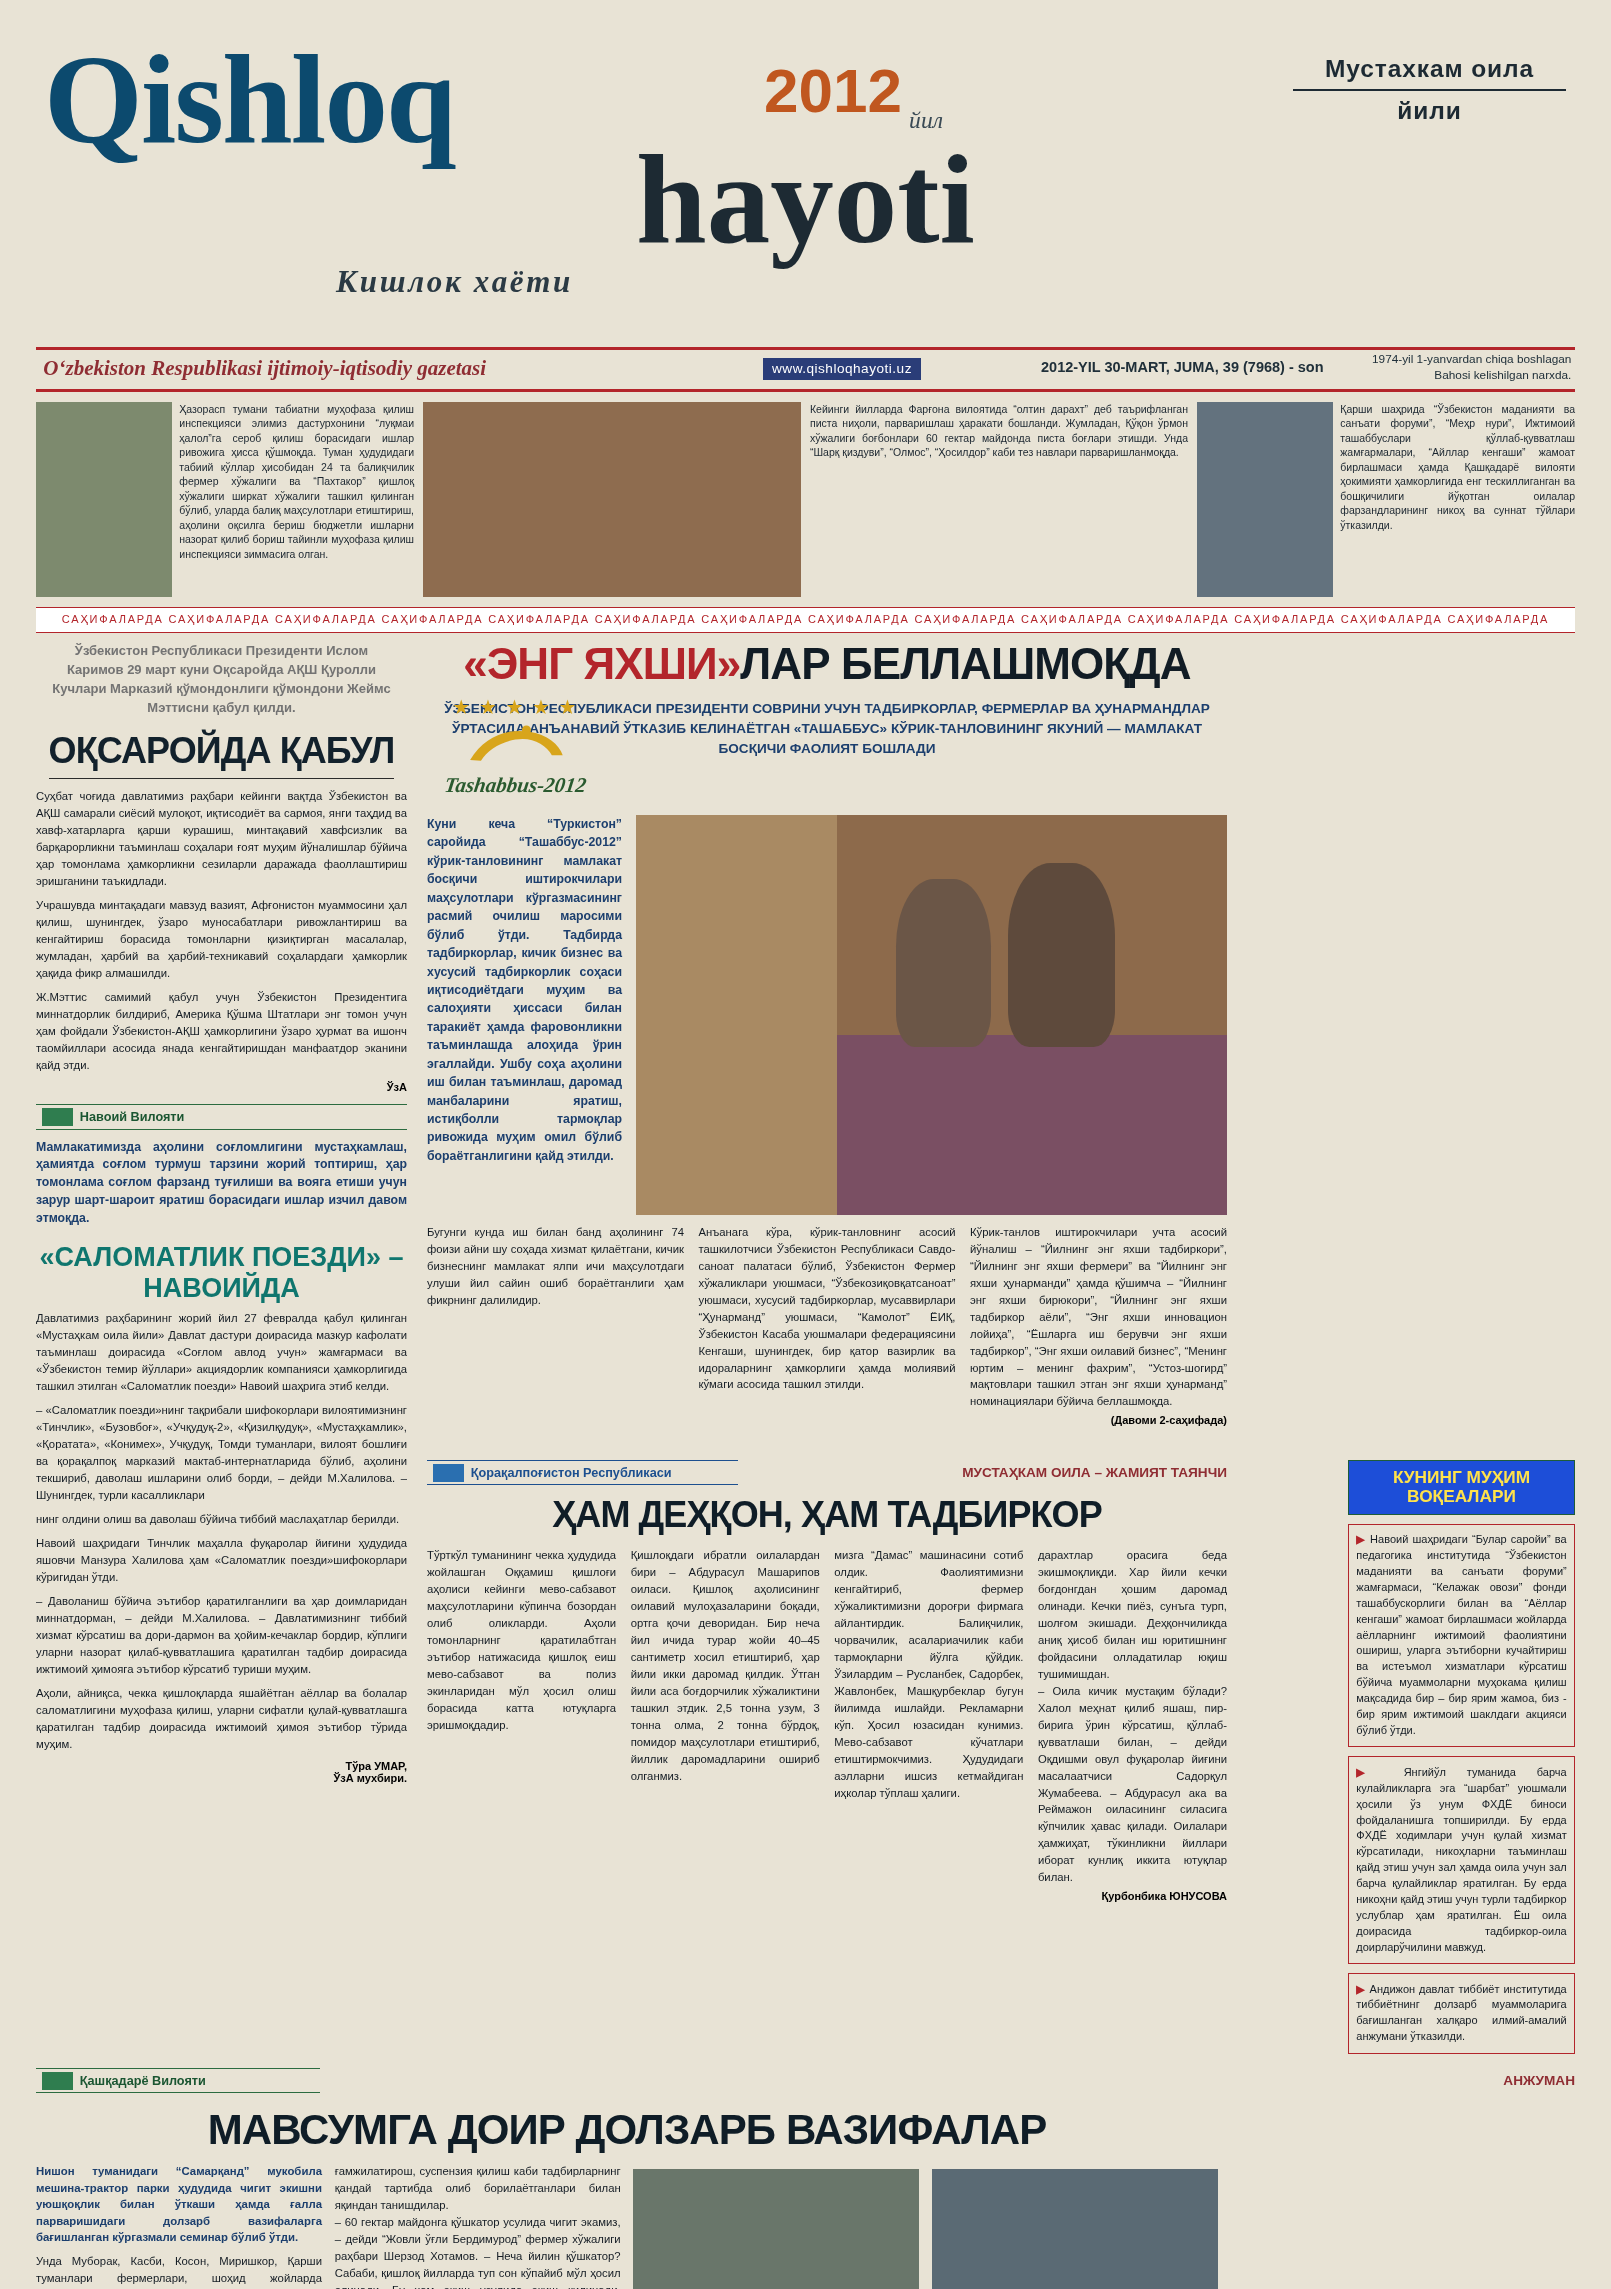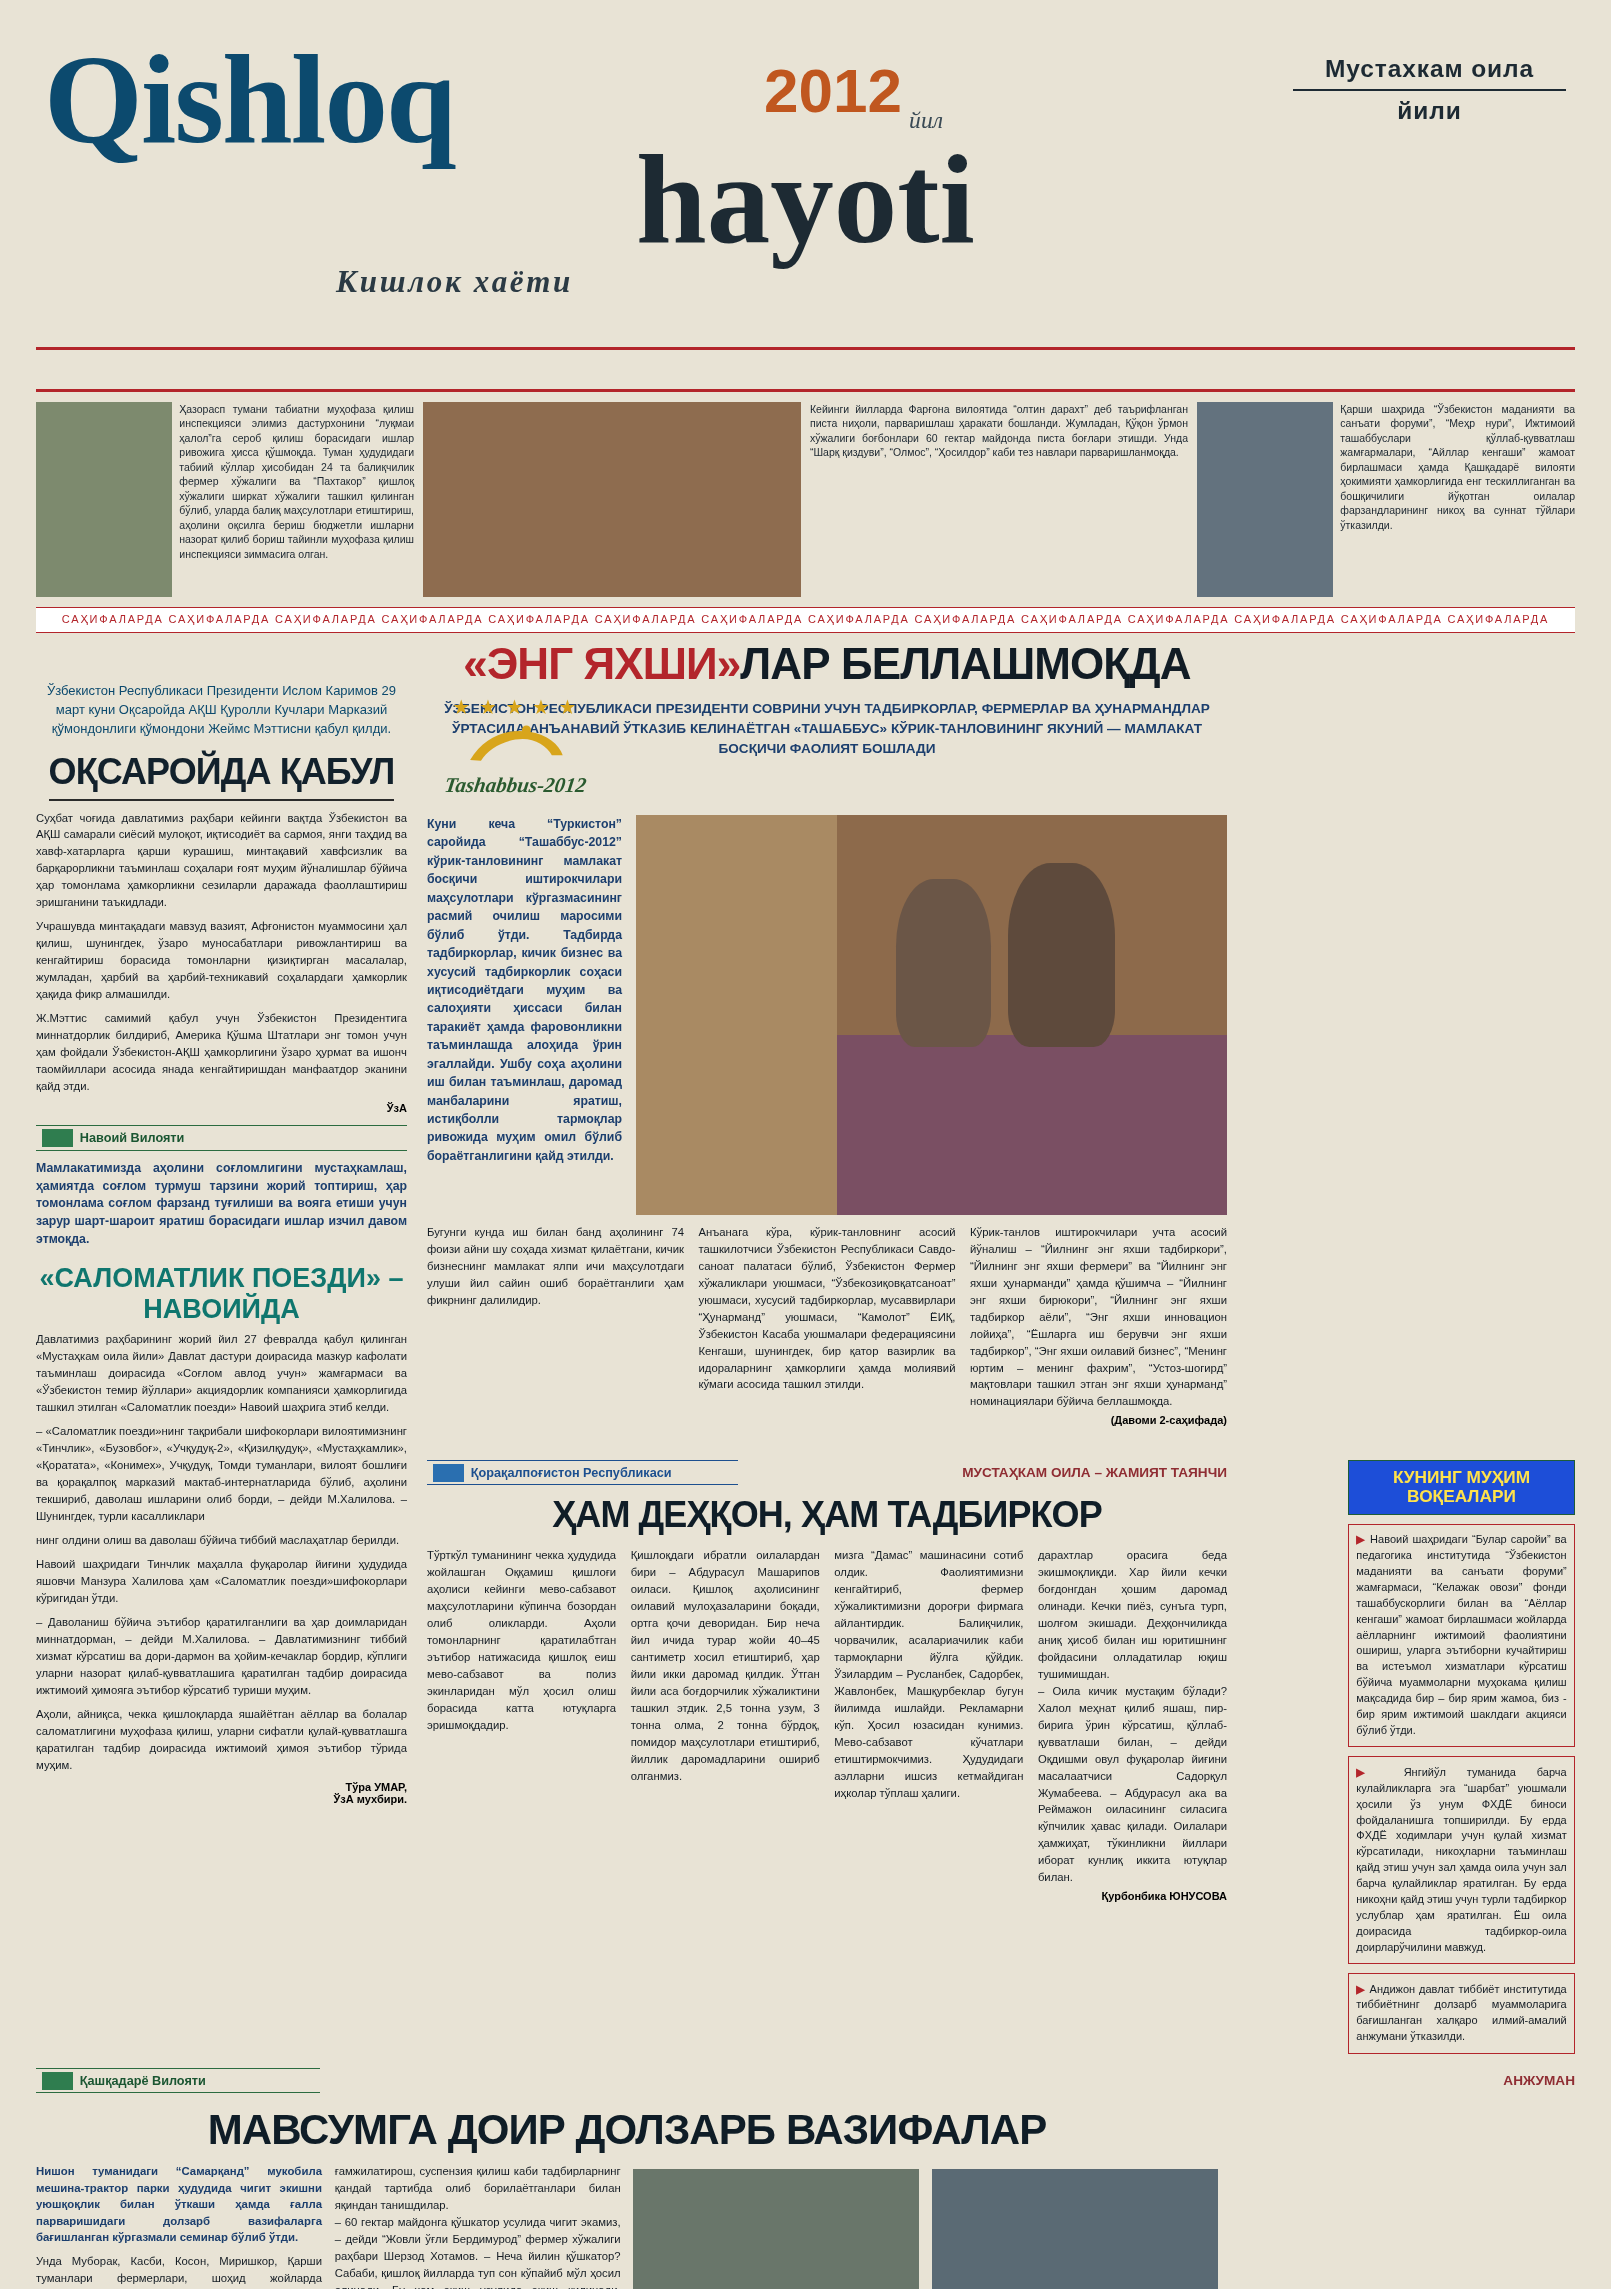--- a/index.html
+++ b/index.html
@@ -31,21 +31,21 @@
   .teaser{position:relative;flex:1;display:flex;gap:7.3px;}
   .tphoto{width:136px;height:100%;background:#7e8a73;position:relative;overflow:hidden;}
   .ttext{flex:1;font-family:"Liberation Sans",sans-serif;font-size:10.5px;line-height:1.38;color:#1b2630;text-align:justify;}
   .t-full{width:100%;height:100%;}
 
   .sahrule{position:absolute;left:36px;right:36px;top:607px;height:23.6px;background:#fff;border-top:1.8px solid #b3252b;border-bottom:1.8px solid #b3252b;overflow:hidden;color:#b3252b;font-family:"Liberation Sans",sans-serif;font-size:11px;letter-spacing:1.8px;white-space:nowrap;line-height:22px;text-align:center;}
 
   
   .body{position:absolute;top:642px;left:36px;right:36px;bottom:22px;}
   .col-left{position:absolute;left:0;top:0;width:371px;}
-  .lead-note{font-family:"Liberation Sans",sans-serif;font-weight:400;font-size:13px;line-height:1.45;color:#0c4a6e;text-align:center;padding:0 9px;margin-top:40px;}
+  .lead-note{font-family:"Liberation Sans",sans-serif;font-weight:700;font-size:13px;line-height:1.45;color:#737373;text-align:center;padding:0 9px;}
   .oqsaroy-h{font-family:"Liberation Sans",sans-serif;font-weight:700;font-size:36px;letter-spacing:-0.9px;color:#12212c;text-align:center;margin:12.7px 0 5.5px;}
   .hr-thin{height:1.8px;background:#2b2b2b;margin:5.5px 12.7px 9px;}
   .txt{font-family:"Liberation Sans",sans-serif;font-size:11.3px;line-height:1.5;color:#141c24;text-align:justify;}
   .txt p{margin:0 0 7.3px;}
   .sig{text-align:right;font-weight:700;font-size:11px;font-family:"Liberation Sans",sans-serif;margin-top:3.6px;}
 
   .region-tag{display:flex;align-items:center;gap:7.3px;border-top:1.8px solid #2b6b3f;border-bottom:1.8px solid #2b6b3f;padding:2.7px 5.5px;margin:11px 0 9px;}
   .region-tag .flagbox{width:31px;height:18px;background:#2f7d4f;position:relative;}
   .region-tag .name{font-family:"Liberation Sans",sans-serif;font-weight:700;font-size:12.7px;color:#1b5632;}
 
@@ -103,20 +103,29 @@
     <div class="year">2012</div>
     <div class="year-sub">йил</div>
     <div class="slogan-box">
       <div class="l1">Мустахкам оила</div>
       <div class="slogan-rule"></div>
       <div class="l2">йили</div>
     </div>
   </div>
 
   <div class="redrule"></div>
+  <div class="subhead">
+    <div class="left">O‘zbekiston Respublikasi  ijtimoiy-iqtisodiy gazetasi</div>
+    <div class="url">www.qishloqhayoti.uz</div>
+    <div class="date">2012-YIL 30-MART, JUMA, 39 (7968) - son</div>
+    <div class="since">
+      <div>1974-yil 1-yanvardan chiqa boshlagan</div>
+      <div>Bahosi kelishilgan narxda.</div>
+    </div>
+  </div>
   <div class="redrule2"></div>
 
   <div class="teasers">
     <div class="teaser">
       <div class="tphoto">
           <div class="imgtint1"></div>
         </div>
       <div class="ttext">Ҳазорасп тумани табиатни муҳофаза қилиш инспекцияси элимиз дастурхонини “луқмаи ҳалол”га сероб қилиш борасидаги ишлар ривожига ҳисса қўшмоқда. Туман ҳудудидаги табиий кўллар ҳисобидан 24 та балиқчилик фермер хўжалиги ва “Пахтакор” қишлоқ хўжалиги ширкат хўжалиги ташкил қилинган бўлиб, уларда балиқ маҳсулотлари етиштириш, аҳолини оқсилга бериш бюджетли ишларни назорат қилиб бориш тайинли муҳофаза қилиш инспекцияси зиммасига олган.</div>
     </div>
     <div class="teaser">

